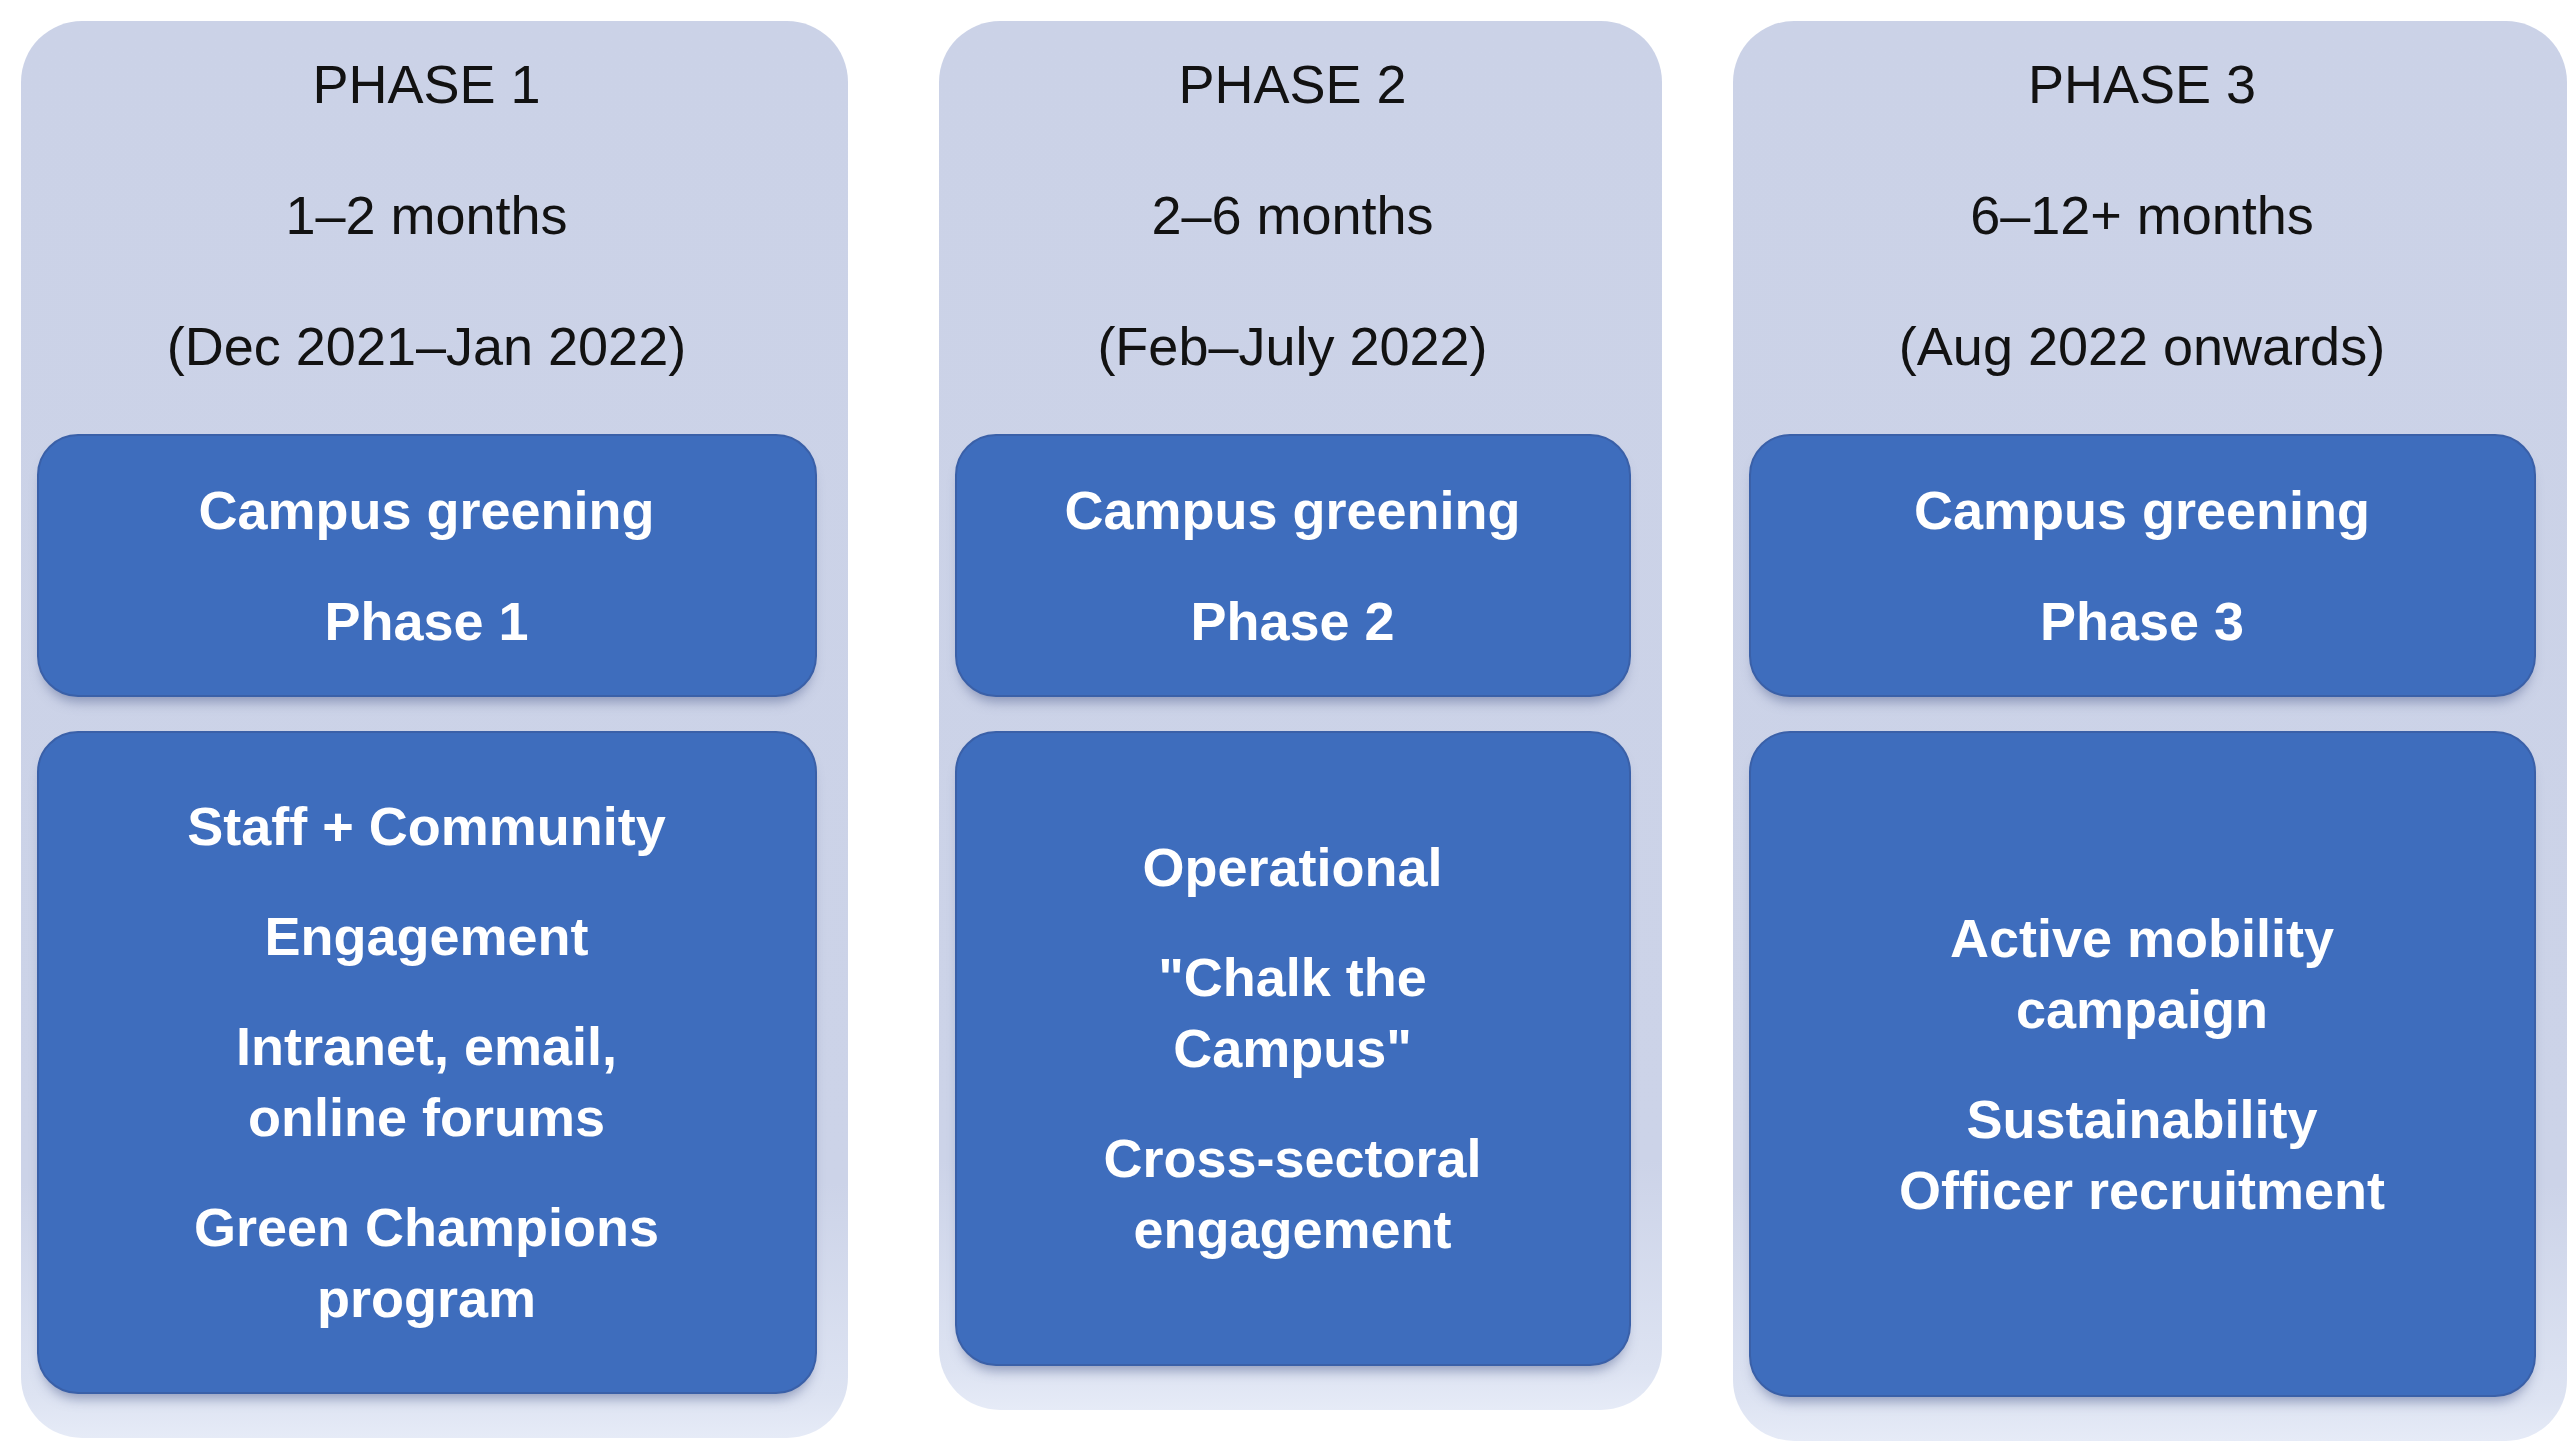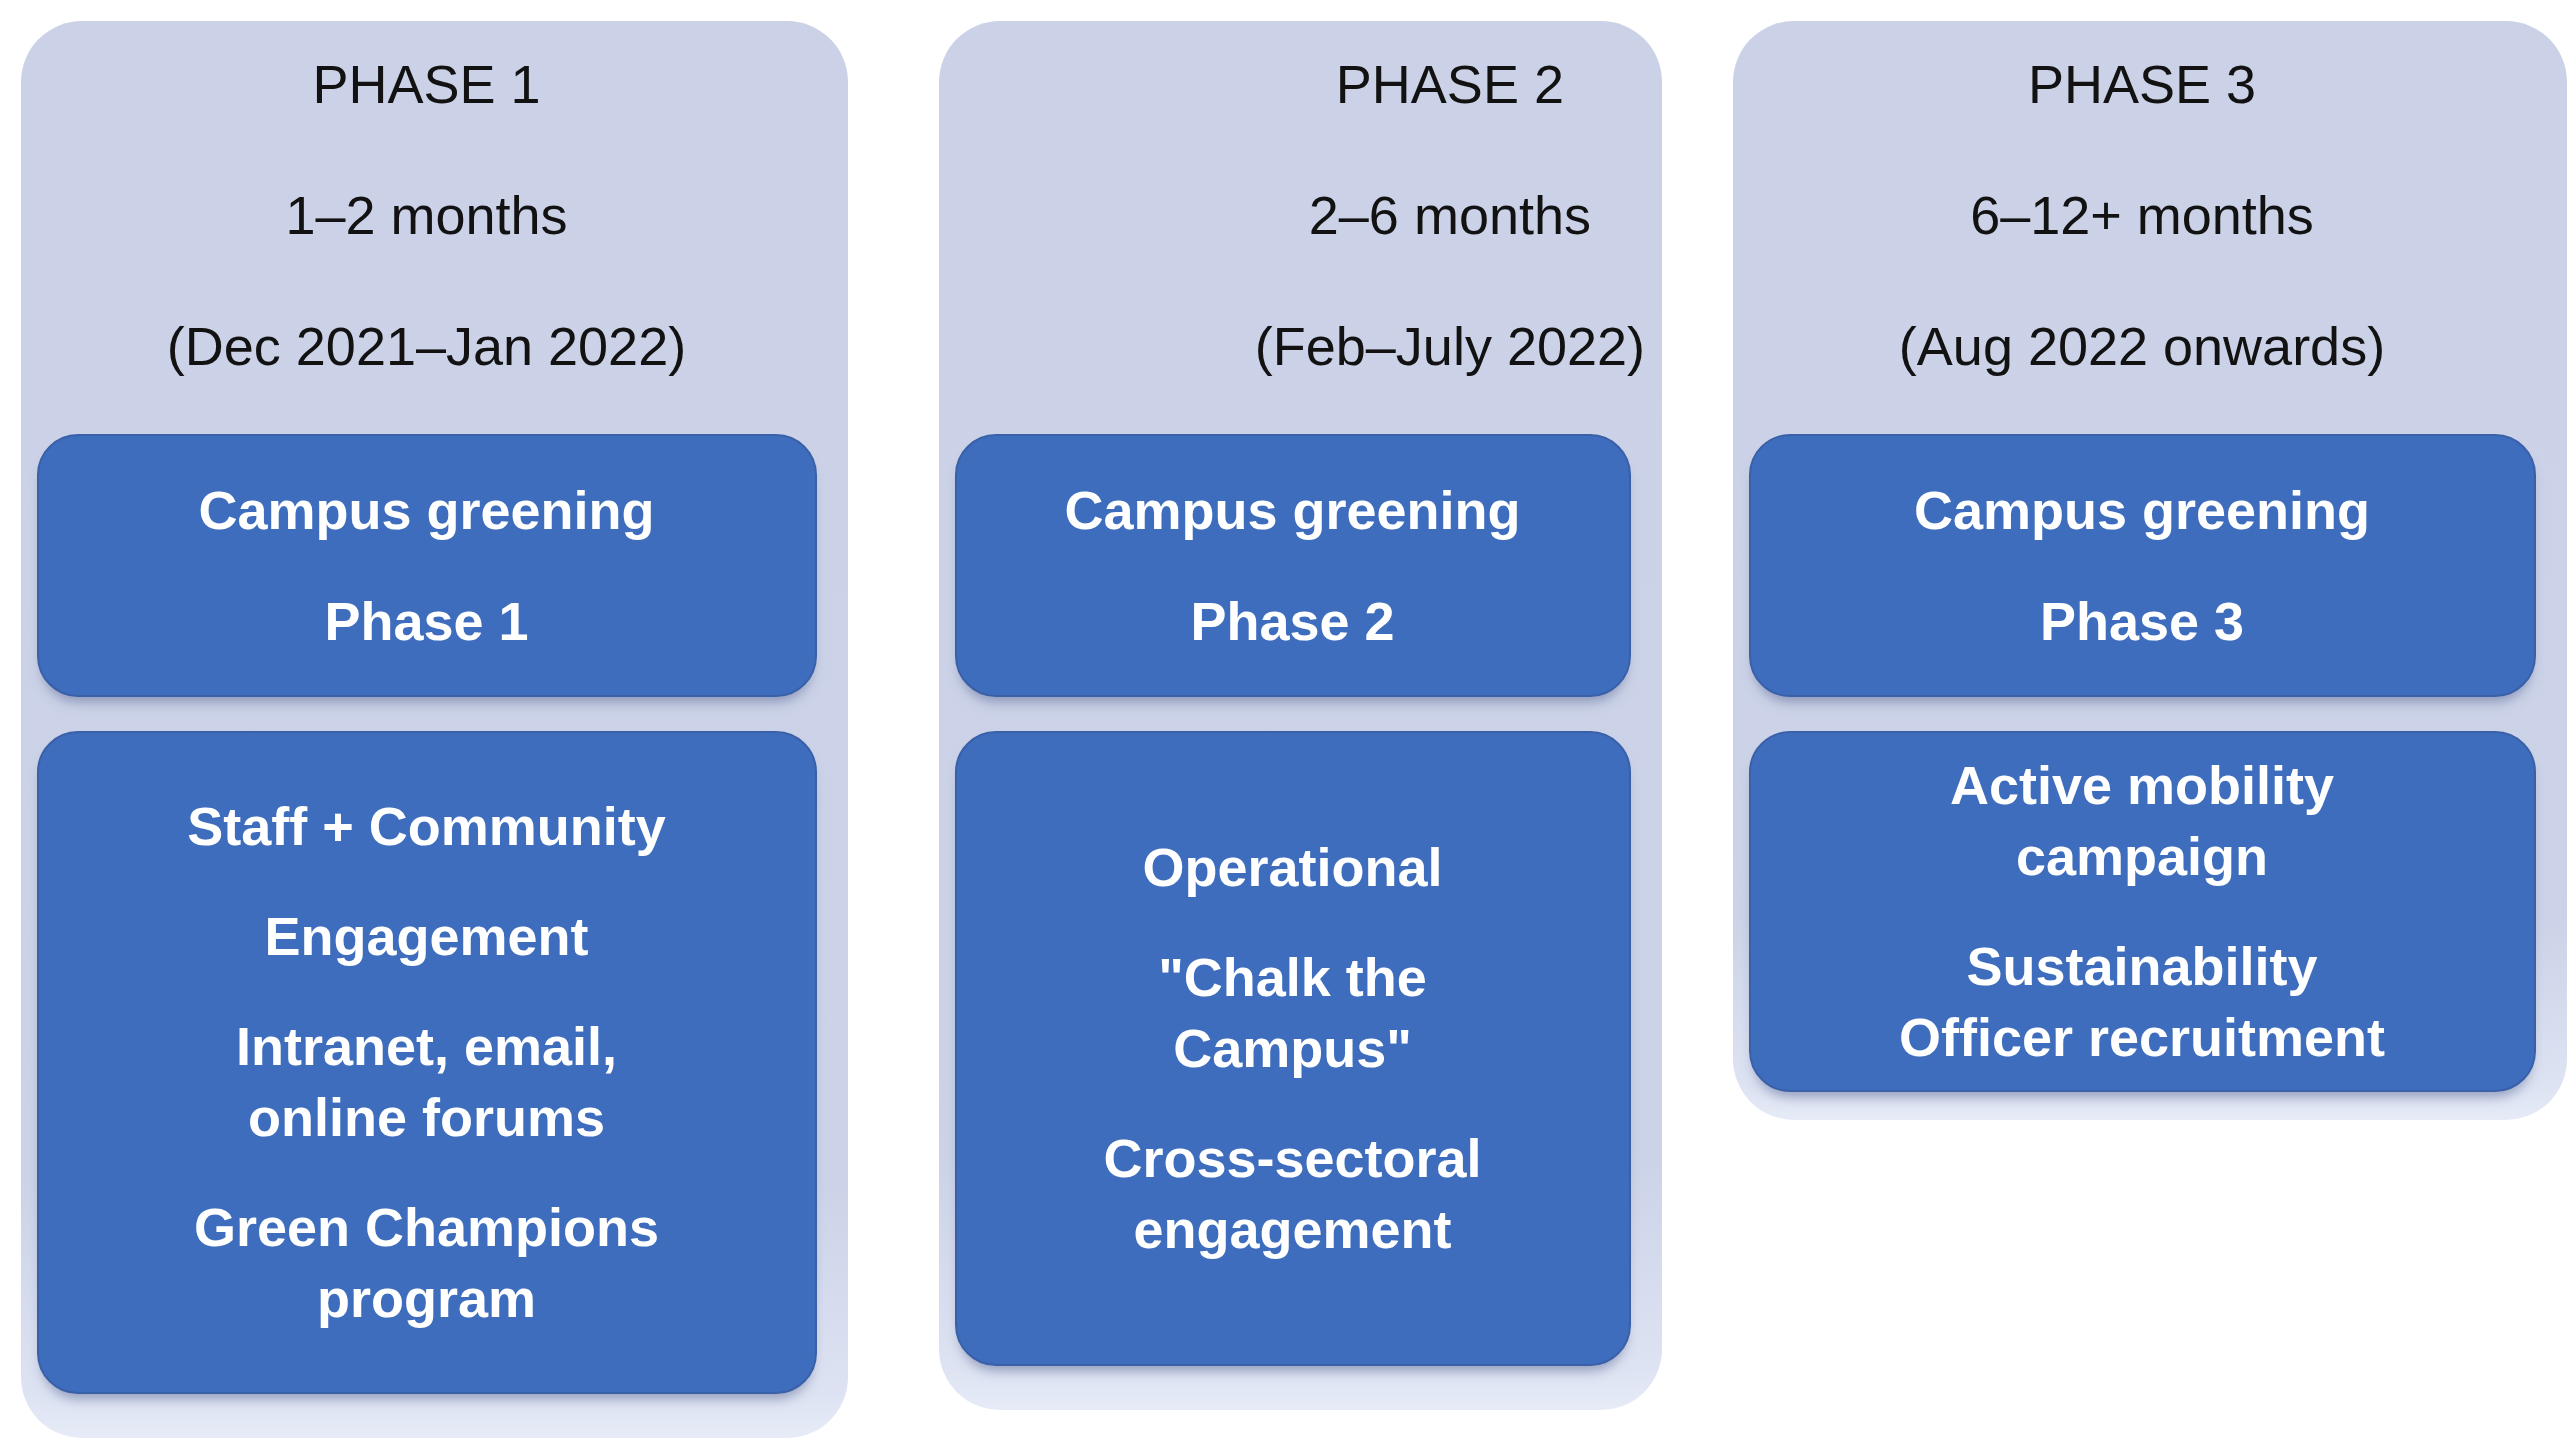--- a/index.html
+++ b/index.html
@@ -15,22 +15,22 @@
     position: absolute;
     top: 21px;
     border-radius: 61px;
     background: linear-gradient(180deg, #cbd2e7 0%, #ccd3e8 82%, #dde3f2 97%, #e6ebf7 100%);
     display: flex;
     flex-direction: column;
     box-sizing: border-box;
     padding: 25px 17px 32px 1px;
   }
   .col-0 { left: 21px;   width: 827px; height: 1417px; }
-  .col-1 { left: 939px; width: 723px; height: 1389px; align-items: flex-end; }
-  .col-2 { left: 1733px; width: 834px; height: 1099px; }
+  .col-1 { left: 939px; width: 723px; height: 1389px; }
+  .col-2 { left: 1733px; width: 834px; height: 1420px; }
 
   .phase-header {
     height: 376px;
     flex: 0 0 auto;
     text-align: center;
     color: #121212;
     font-size: 54px;
     font-weight: 400;
   }
   .phase-header .hline {

